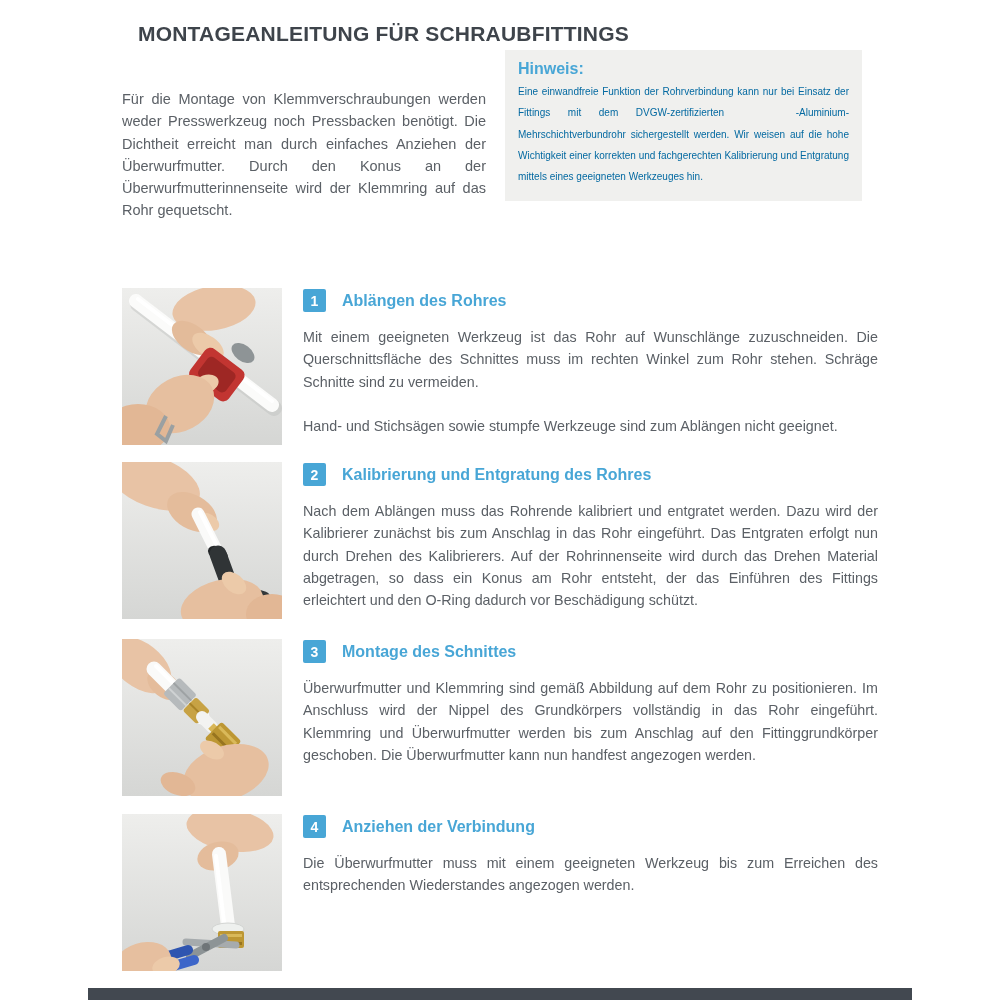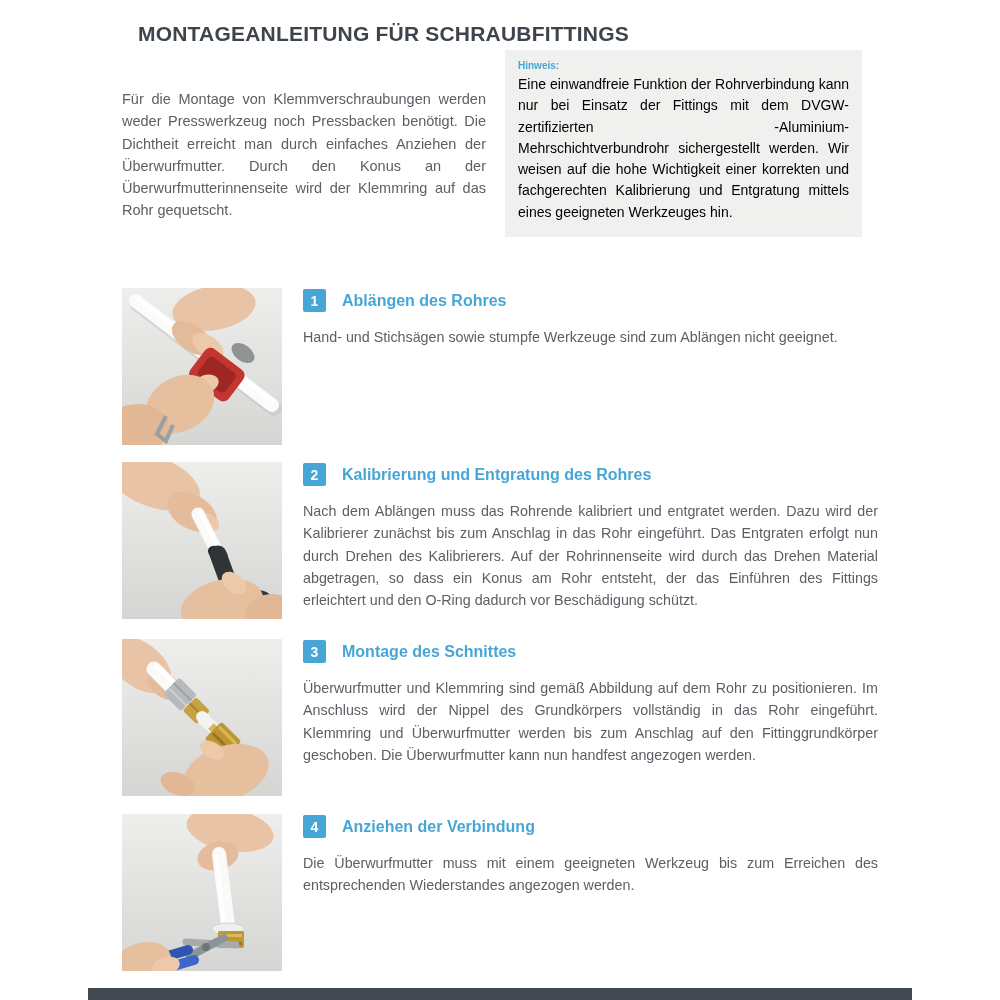--- a/index.html
+++ b/index.html
@@ -12,22 +12,22 @@
     font-size:21px;font-weight:bold;color:#3e444b;letter-spacing:0.2px;
   }
   .intro{
     position:absolute;left:122px;top:47px;width:364px;
     font-size:14.5px;line-height:22.3px;color:#5b6066;text-align:justify;margin-top:41px;
   }
   .note{
     position:absolute;left:505px;top:50px;width:357px;box-sizing:border-box;
     background:#f0f0ee;padding:10px 13px 14px 13px;
   }
-  .note-label{color:#48a6d6;font-weight:bold;font-size:10px;margin:0 0 3px 0;}
-  .note-body{font-size:14px;line-height:21.3px;color:#000000;text-align:justify;margin:0;}
+  .note-label{color:#48a6d6;font-weight:bold;font-size:16px;margin:0 0 3px 0;}
+  .note-body{font-size:10px;line-height:21.3px;color:#0369a1;text-align:justify;margin:0;}
   .gap{display:inline-block;width:54px;height:1px;}
   .step{position:absolute;left:0;width:1000px;}
   .photo{position:absolute;left:122px;top:0;width:160px;height:157px;}
   .photo svg{display:block;}
   .content{position:absolute;left:303px;top:1px;width:575px;}
   .step-head{display:flex;align-items:center;margin:0 0 14px 0;}
   .step-num{
     width:23px;height:23px;background:#48a6d6;color:#ffffff;flex:0 0 23px;
     font-weight:bold;font-size:14px;display:flex;align-items:center;justify-content:center;
     border-radius:2px;
@@ -84,20 +84,21 @@
           <ellipse cx="16" cy="140" rx="32" ry="24" fill="#e2b795"></ellipse>
         </g>
         <path d="M44 128 l-9 18 l9 7 l7 -16" stroke="#9aa0a2" stroke-width="4" fill="none"></path>
       </svg>
     </div>
     <div class="content">
       <div class="step-head">
         <span class="step-num">1</span>
         <span class="step-title">Ablängen des Rohres</span>
       </div>
+      <p>Mit einem geeigneten Werkzeug ist das Rohr auf Wunschlänge zuzuschneiden. Die Querschnittsfläche des Schnittes muss im rechten Winkel zum Rohr stehen. Schräge Schnitte sind zu vermeiden.</p>
       <p>Hand- und Stichsägen sowie stumpfe Werkzeuge sind zum Ablängen nicht geeignet.</p>
     </div>
   </div>
 
   <div class="step" style="top:462px;">
     <div class="photo">
       <svg width="160" height="157" viewBox="0 0 160 157">
         <rect width="160" height="157" fill="url(#g1)"></rect>
         <g>
           <ellipse cx="32" cy="20" rx="48" ry="25" fill="#e8c3a5" transform="rotate(20 32 20)"></ellipse>

